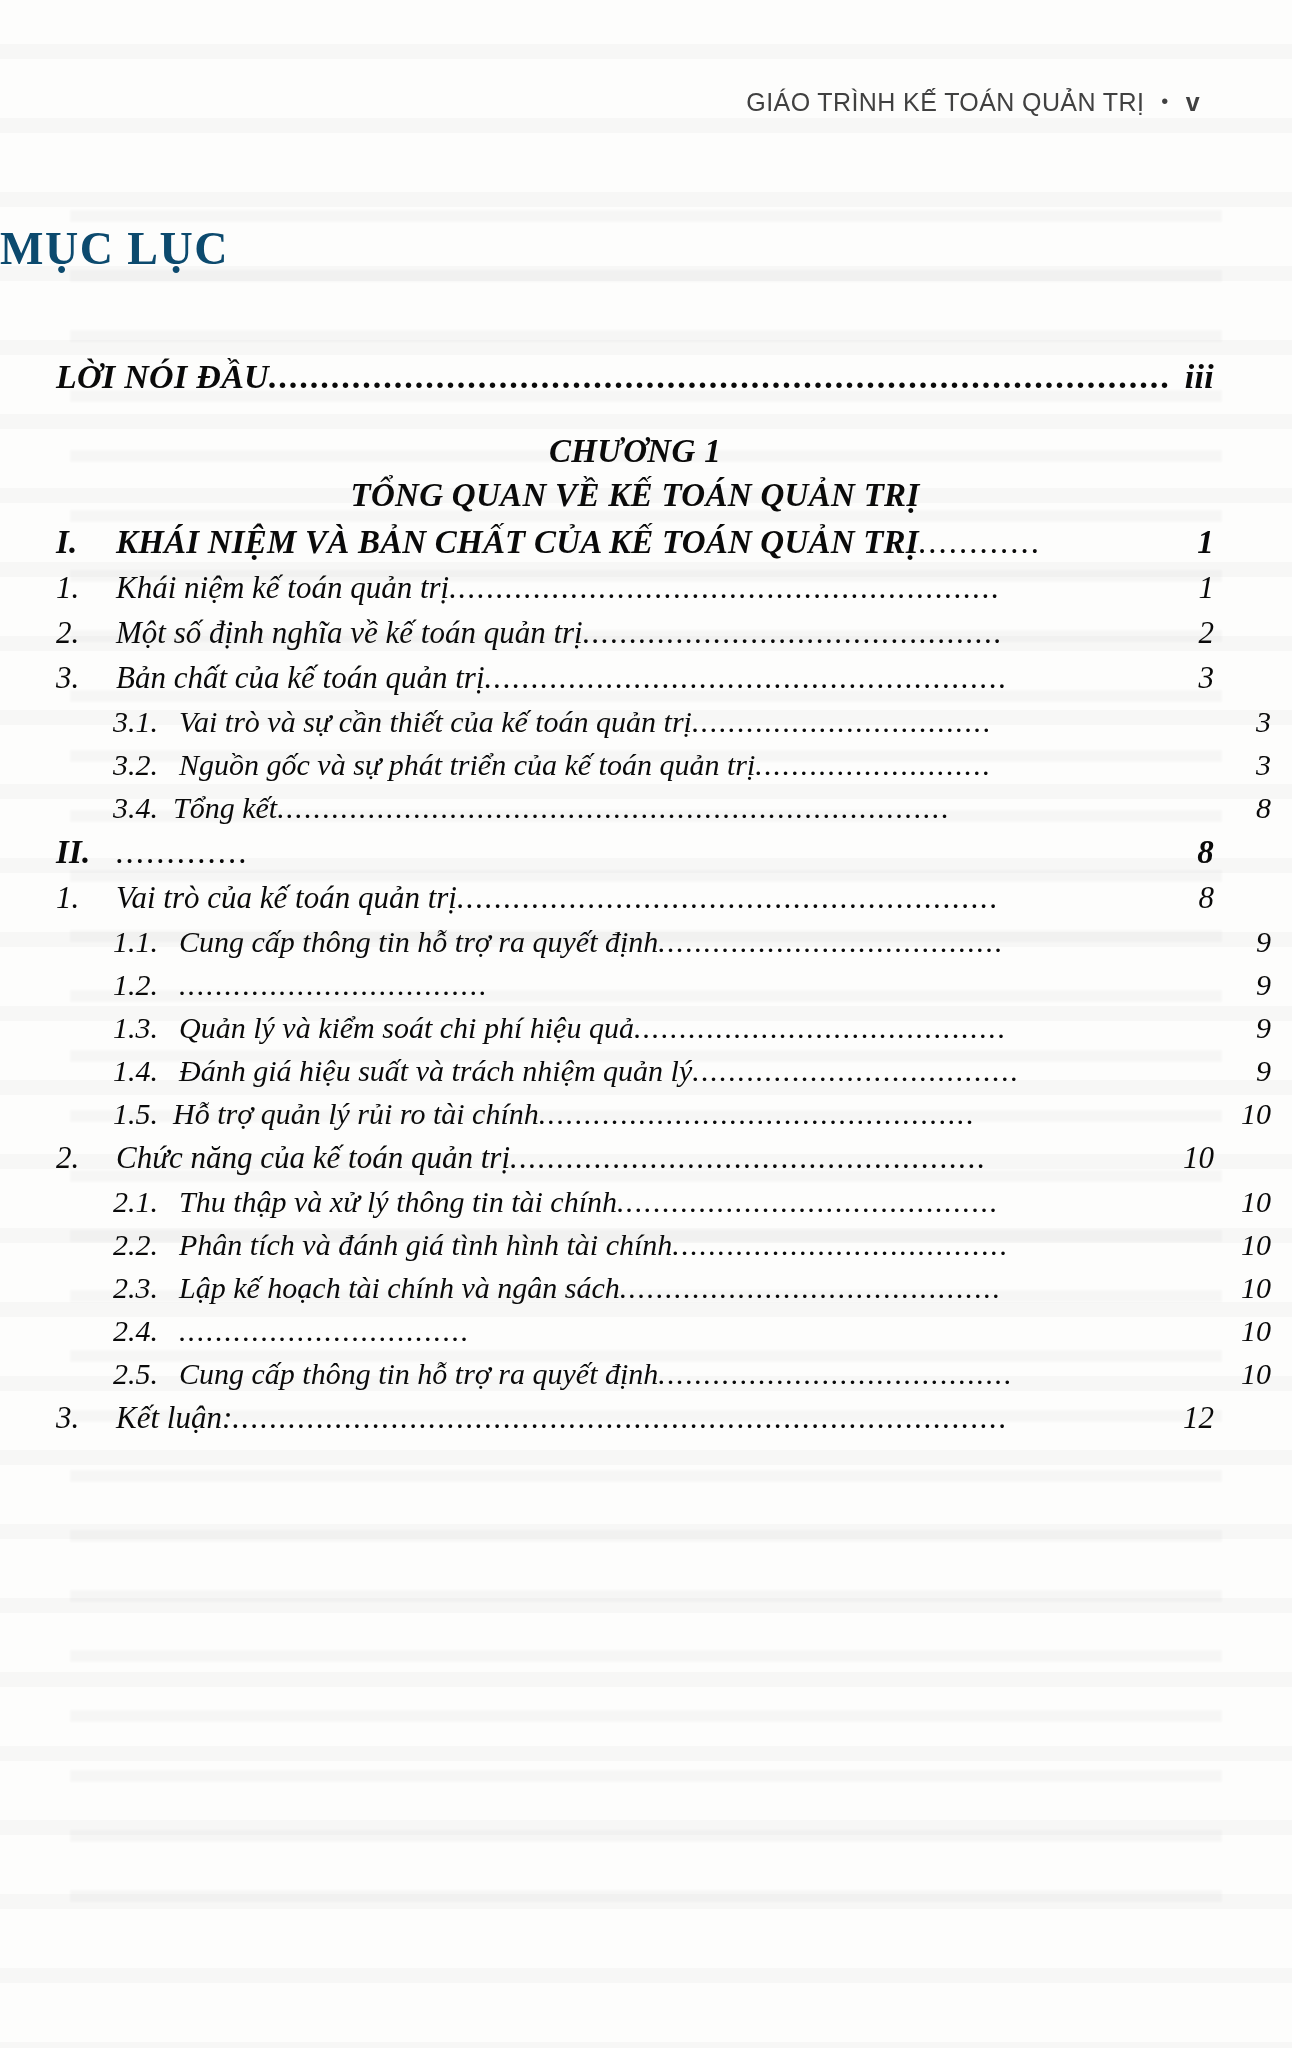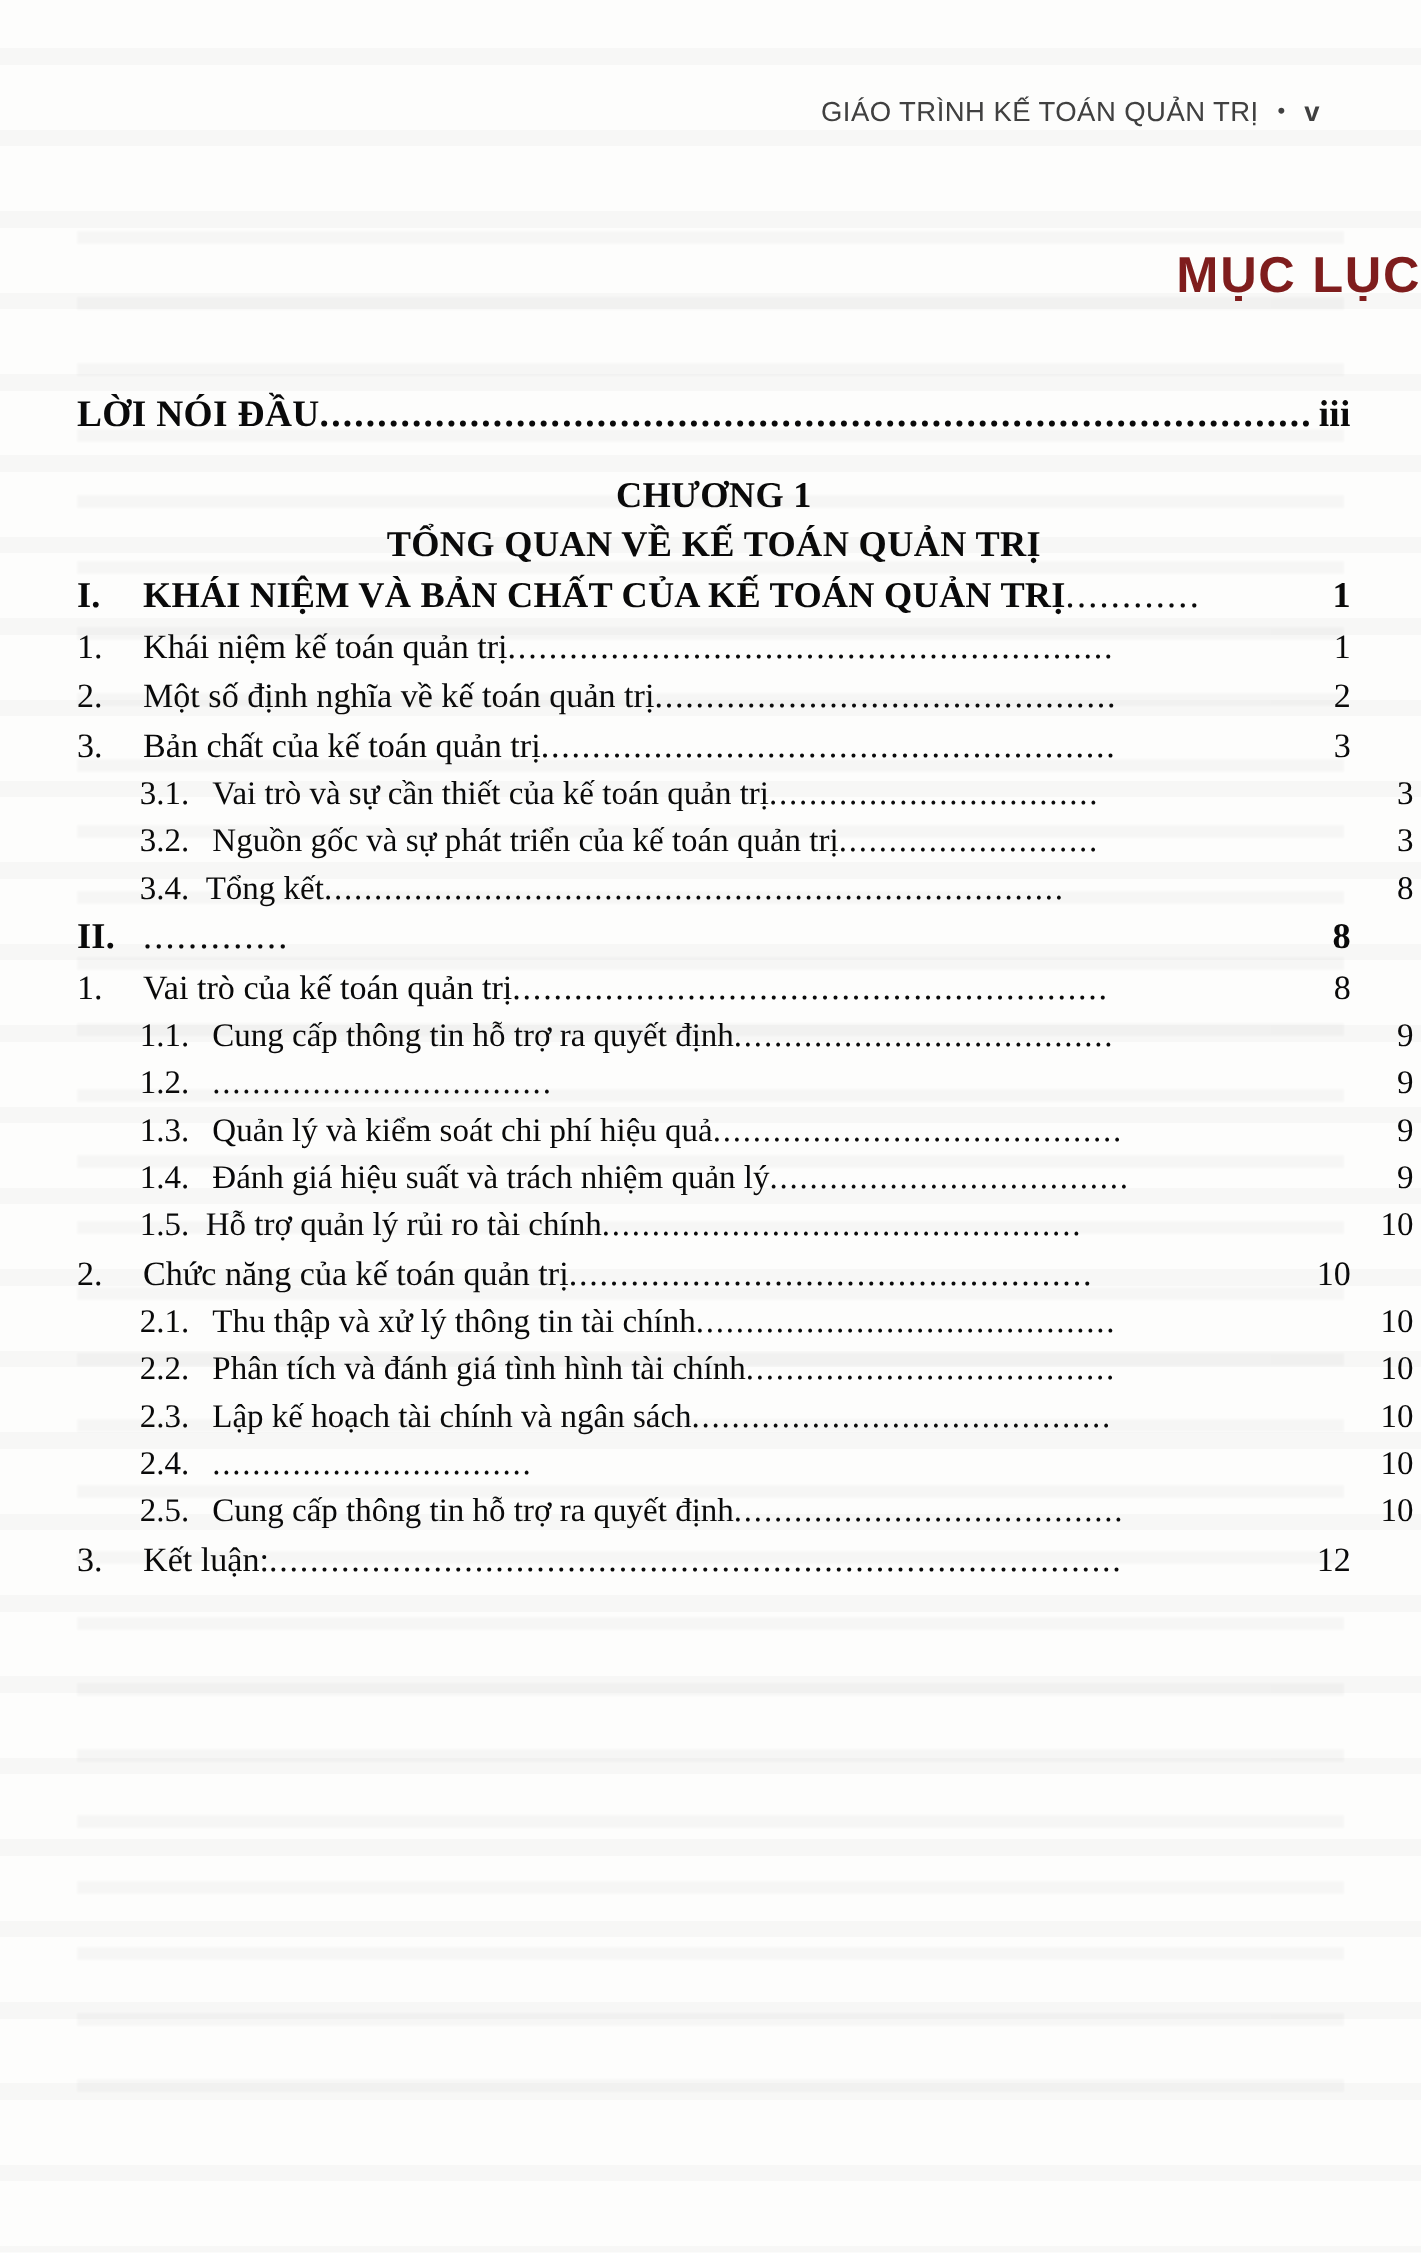--- a/index.html
+++ b/index.html
@@ -77,33 +77,34 @@
     position: relative;
     top: -2px;
   }
   .running-head .rh-page { font-weight: 700; }
 
   .doc-title {
     position: absolute;
     top: 222px;
     left: 0;
     width: 100%;
-    text-align: right;
-    font-family: Liberation Sans, sans-serif;
+    text-align: left;
+    font-family: Liberation Serif, serif;
     font-weight: 700;
     font-size: 46px;
     letter-spacing: 1.5px;
-    color: #7f1d1d;
+    color: #0c4a6e;
   }
 
   .toc {
     position: absolute;
     top: 358px;
-    left: 70px;
+    left: 56px;
     width: 1158px;
+    font-style: italic;
   }
 
   .row {
     display: flex;
     align-items: baseline;
     width: 100%;
   }
   .num {
     flex: 0 0 auto;
     white-space: nowrap;

